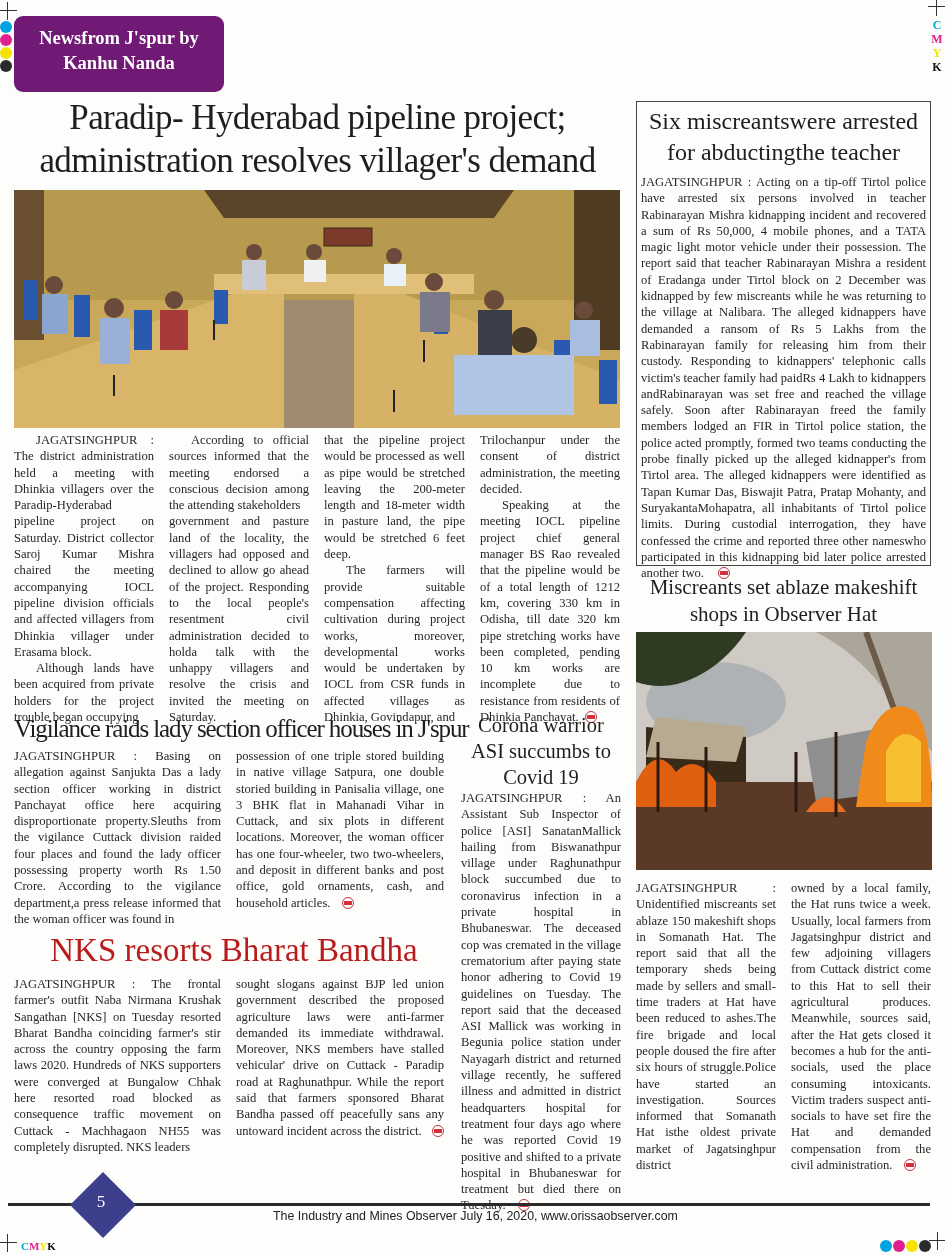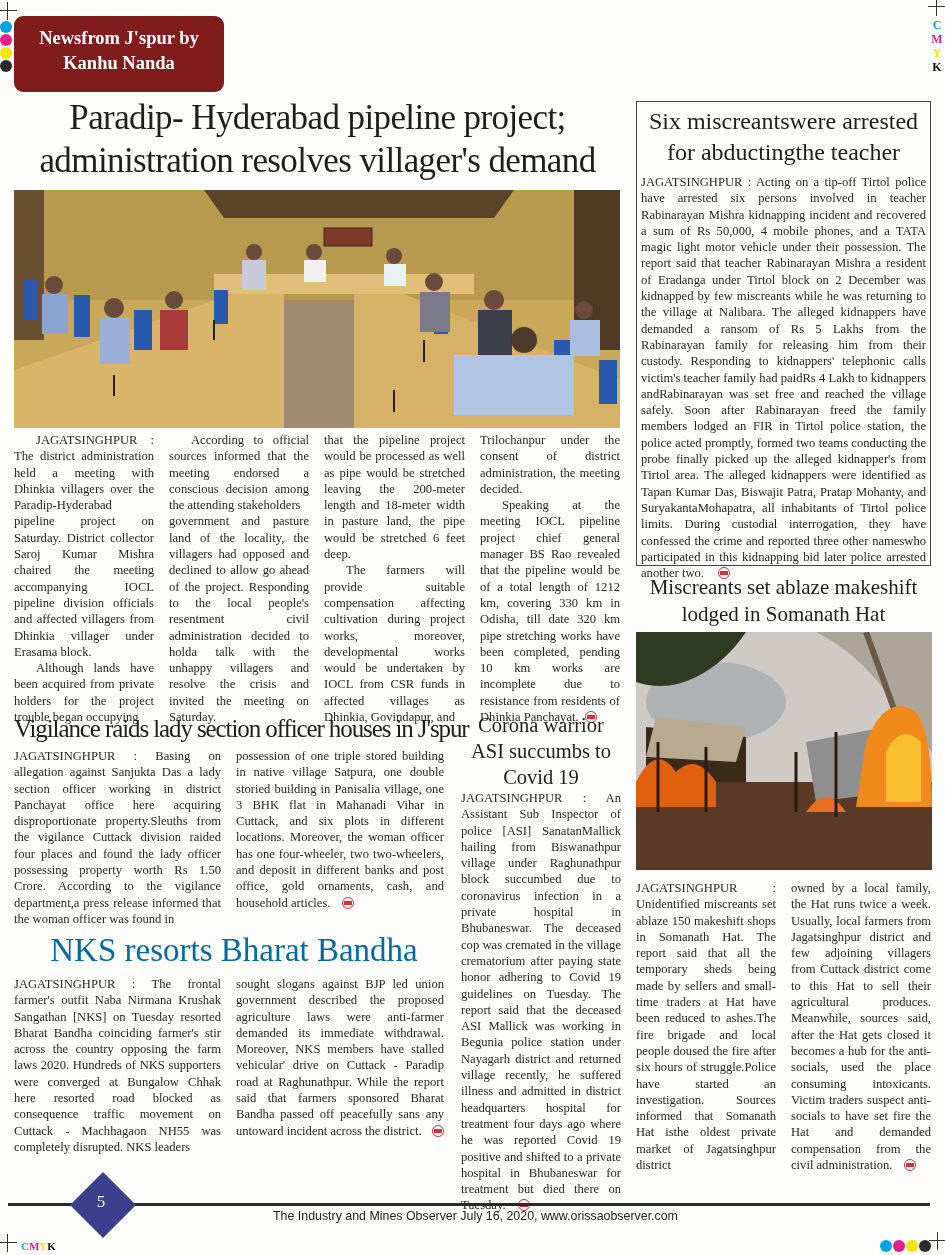--- a/index.html
+++ b/index.html
@@ -29,21 +29,21 @@
 <div class="dot" style="left:0;top:60px;background:#2a2a2a;"></div>
 
 <div class="cross" style="left:928px;top:-2px;"></div>
 <div class="abs" style="left:930px;top:18px;width:14px;font-weight:bold;font-size:12px;line-height:14px;text-align:center;">
   <div style="color:#00a3e0">C</div>
   <div style="color:#e0208c">M</div>
   <div style="color:#f4e400">Y</div>
   <div style="color:#111">K</div>
 </div>
 
-<div class="abs" style="left:14px;top:16px;width:210px;height:76px;background:#7f1d1d;border-radius:9px;color:#fff;text-align:center;font-weight:bold;font-size:18.5px;line-height:25px;padding-top:10px;box-sizing:border-box;">
+<div class="abs" style="left:14px;top:16px;width:210px;height:76px;background:#701a75;border-radius:9px;color:#fff;text-align:center;font-weight:bold;font-size:18.5px;line-height:25px;padding-top:10px;box-sizing:border-box;">
   <div>Newsfrom J'spur by</div>
   <div>Kanhu Nanda</div>
 </div>
 
 <div class="abs" style="left:10px;top:96px;width:615px;text-align:center;font-size:35px;line-height:43px;letter-spacing:-0.6px;color:#1e1e1e;">
   <div>Paradip- Hyderabad pipeline project;</div>
   <div>administration resolves villager's demand</div>
 </div>
 
 <div class="abs" style="left:14px;top:190px;width:606px;height:238px;overflow:hidden;">
@@ -121,21 +121,21 @@
     <div>Six miscreantswere arrested</div>
     <div>for abductingthe teacher</div>
   </div>
   <div class="body-text" style="padding:0 4px 0 4px;margin-top:6px;">
     <p style="text-indent:0"><span>JAGATSINGHPUR :   Acting on a tip-off Tirtol police have arrested six persons involved in teacher Rabinarayan Mishra kidnapping incident and recovered a sum of Rs 50,000, 4 mobile phones, and a TATA magic light motor vehicle under their possession. The report said that teacher Rabinarayan Mishra a resident of Eradanga under Tirtol block on 2 December was kidnapped by few miscreants while he was returning to the village at Nalibara. The alleged kidnappers have demanded a ransom of Rs 5 Lakhs from the Rabinarayan family for releasing him from their custody. Responding to kidnappers' telephonic calls victim's teacher family had paidRs 4 Lakh to kidnappers andRabinarayan was set free and reached the village safely. Soon after Rabinarayan freed the family members lodged an FIR in Tirtol police station, the police acted promptly, formed two teams conducting the probe finally picked up the alleged kidnapper's from Tirtol area. The alleged kidnappers were identified as Tapan Kumar Das, Biswajit Patra, Pratap Mohanty, and SuryakantaMohapatra, all inhabitants of Tirtol police limits.  During custodial interrogation, they have confessed the crime and reported three other nameswho participated in this kidnapping bid later police arrested another two.</span><span class="endmark" style="margin-left:14px;"></span></p>
   </div>
 </div>
 
 <div class="abs" style="left:636px;top:574px;width:295px;text-align:center;font-size:21px;line-height:27px;color:#1e1e1e;">
   <div>Miscreants set ablaze makeshift</div>
-  <div>lodged in Somanath Hat</div>
+  <div>shops in Observer Hat</div>
 </div>
 <div class="abs" style="left:636px;top:632px;width:296px;height:238px;overflow:hidden;">
   <svg width="296" height="238" viewBox="0 0 296 238">
     <rect width="296" height="238" fill="#cfcac4"></rect>
     <rect y="150" width="296" height="88" fill="#5a3a26"></rect>
     <ellipse cx="80" cy="70" rx="70" ry="40" fill="#9aa2aa" opacity="0.6"></ellipse>
     <path d="M0,0 L110,0 Q90,30 60,45 Q30,60 0,50 Z" fill="#2f3a22"></path>
     <path d="M296,0 L180,0 Q220,20 250,60 Q270,90 296,120 Z" fill="#8a8070" opacity="0.5"></path>
     <line x1="230" y1="0" x2="270" y2="110" stroke="#6a5a48" stroke-width="6"></line>
     <polygon points="10,95 110,105 110,150 10,150" fill="#3a2a1a"></polygon>
@@ -170,21 +170,21 @@
 
 <div class="abs" style="left:458px;top:712px;width:166px;text-align:center;font-size:20.5px;line-height:26px;color:#1e1e1e;">
   <div>Corona warrior</div>
   <div>ASI succumbs to</div>
   <div>Covid 19</div>
 </div>
 <div class="body-text col" style="left:461px;top:790px;width:160px;">
   <p style="text-indent:0"><span>JAGATSINGHPUR :   An Assistant Sub Inspector of police [ASI] SanatanMallick hailing from Biswanathpur village under Raghunathpur block succumbed due to coronavirus infection in a private hospital in Bhubaneswar. The deceased cop was cremated in the village crematorium after paying state honor adhering to Covid 19 guidelines on Tuesday. The report said that the deceased ASI Mallick was working in Begunia police station under Nayagarh district and returned village recently, he suffered illness and admitted in district headquarters hospital for treatment four days ago where he was reported Covid 19 positive and shifted to a private hospital in Bhubaneswar for treatment but died there on Tuesday.</span><span class="endmark" style="margin-left:12px;"></span></p>
 </div>
 
-<div class="abs" style="left:14px;top:930px;width:440px;text-align:center;font-size:33px;line-height:40px;color:#0369a1;white-space:nowrap;">NKS resorts Bharat Bandha</div>
+<div class="abs" style="left:14px;top:930px;width:440px;text-align:center;font-size:33px;line-height:40px;color:#b91c1c;white-space:nowrap;">NKS resorts Bharat Bandha</div>
 <div class="body-text col" style="left:14px;top:976px;width:207px;">
   <p style="text-indent:0">JAGATSINGHPUR : The frontal farmer's outfit Naba Nirmana Krushak Sangathan [NKS] on Tuesday resorted Bharat Bandha coinciding farmer's stir across the country opposing the farm laws 2020. Hundreds of NKS supporters were converged at Bungalow Chhak here resorted road blocked as consequence traffic movement on Cuttack - Machhagaon NH55 was completely disrupted. NKS leaders</p>
 </div>
 <div class="body-text col" style="left:236px;top:976px;width:208px;">
   <p style="text-indent:0"><span>sought slogans against BJP led union government described the proposed agriculture laws were anti-farmer demanded its immediate withdrawal. Moreover, NKS members have stalled vehicular' drive on Cuttack - Paradip road at Raghunathpur. While the report said that farmers sponsored Bharat Bandha passed off peacefully sans any untoward incident across the district.</span><span class="endmark" style="margin-left:10px;"></span></p>
 </div>
 
 <div class="abs" style="left:8px;top:1203px;width:922px;height:3px;background:#2a2a2a;"></div>
 <div class="abs" style="left:70px;top:1172px;width:66px;height:66px;">
   <svg width="66" height="66" viewBox="0 0 66 66">

